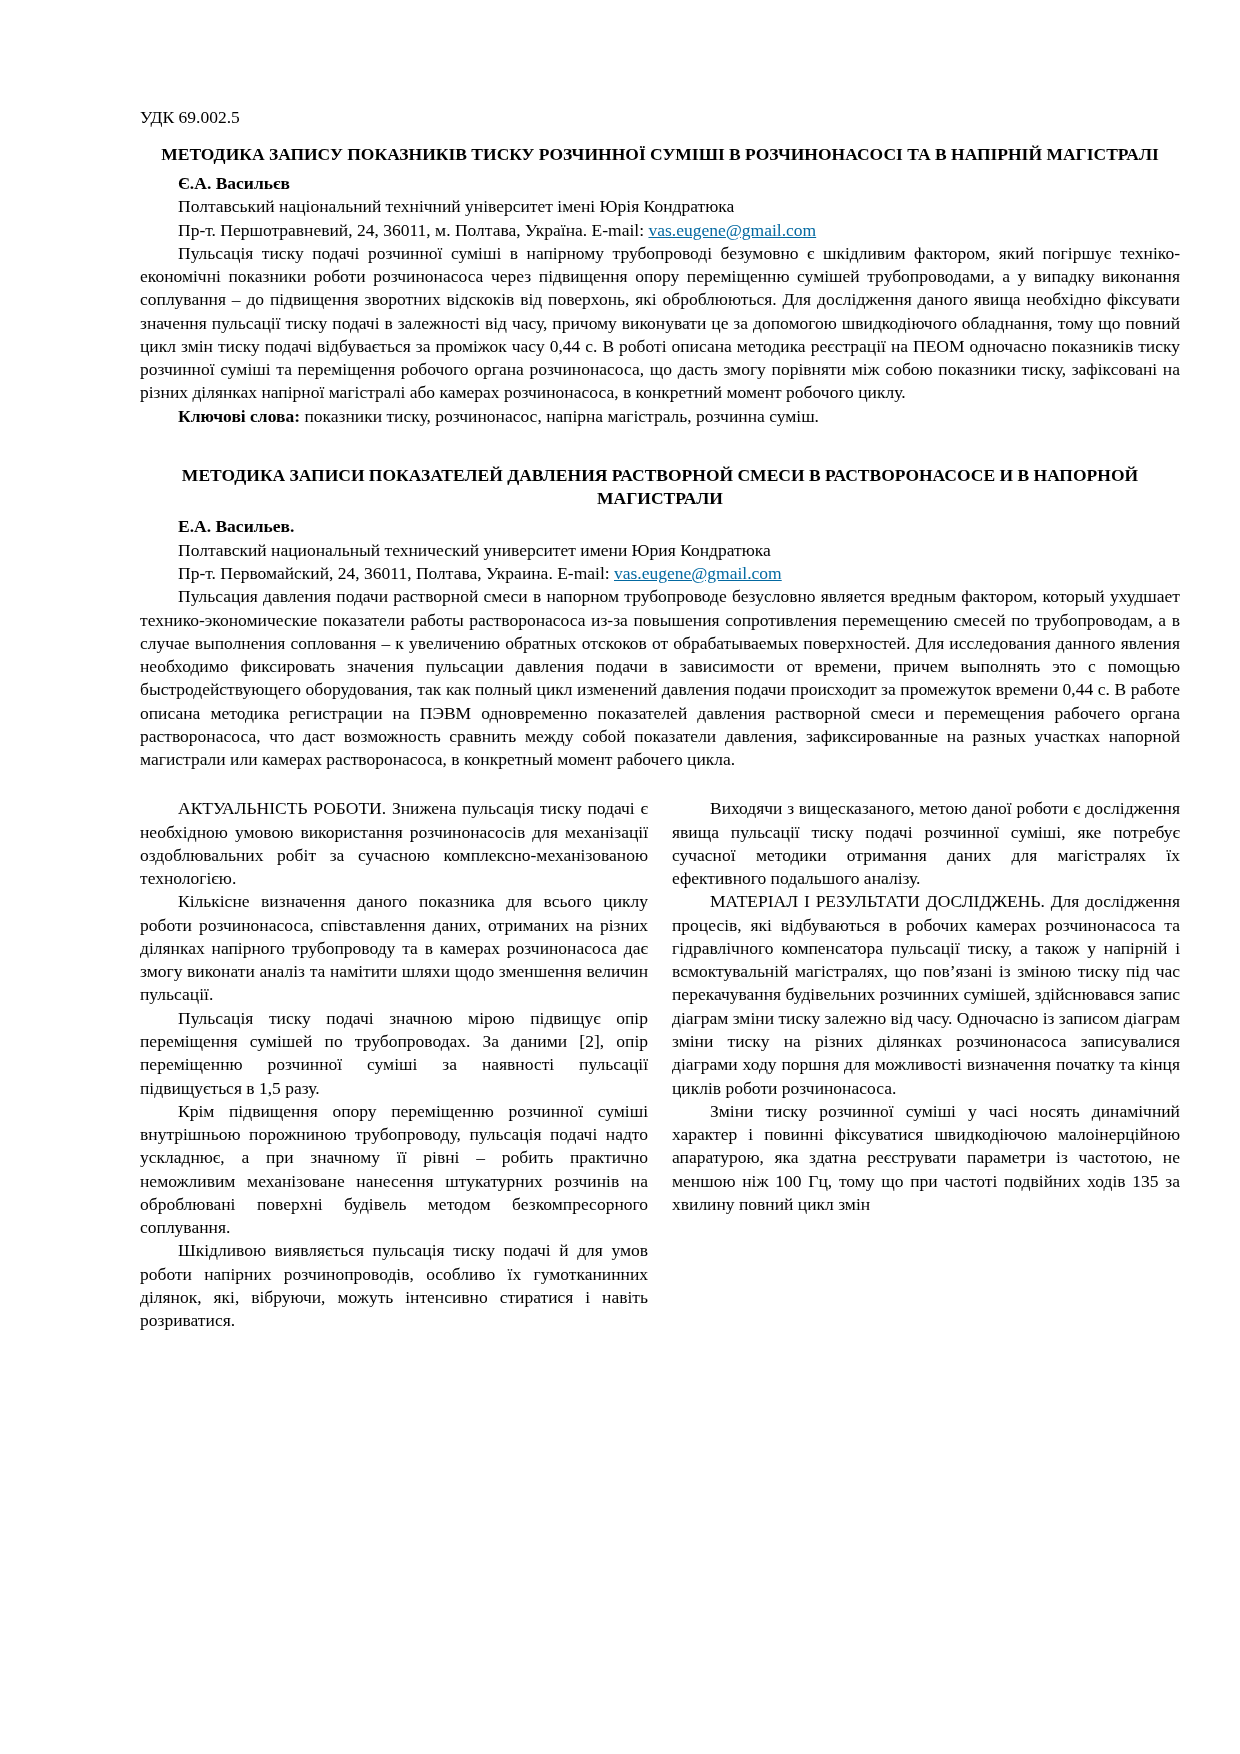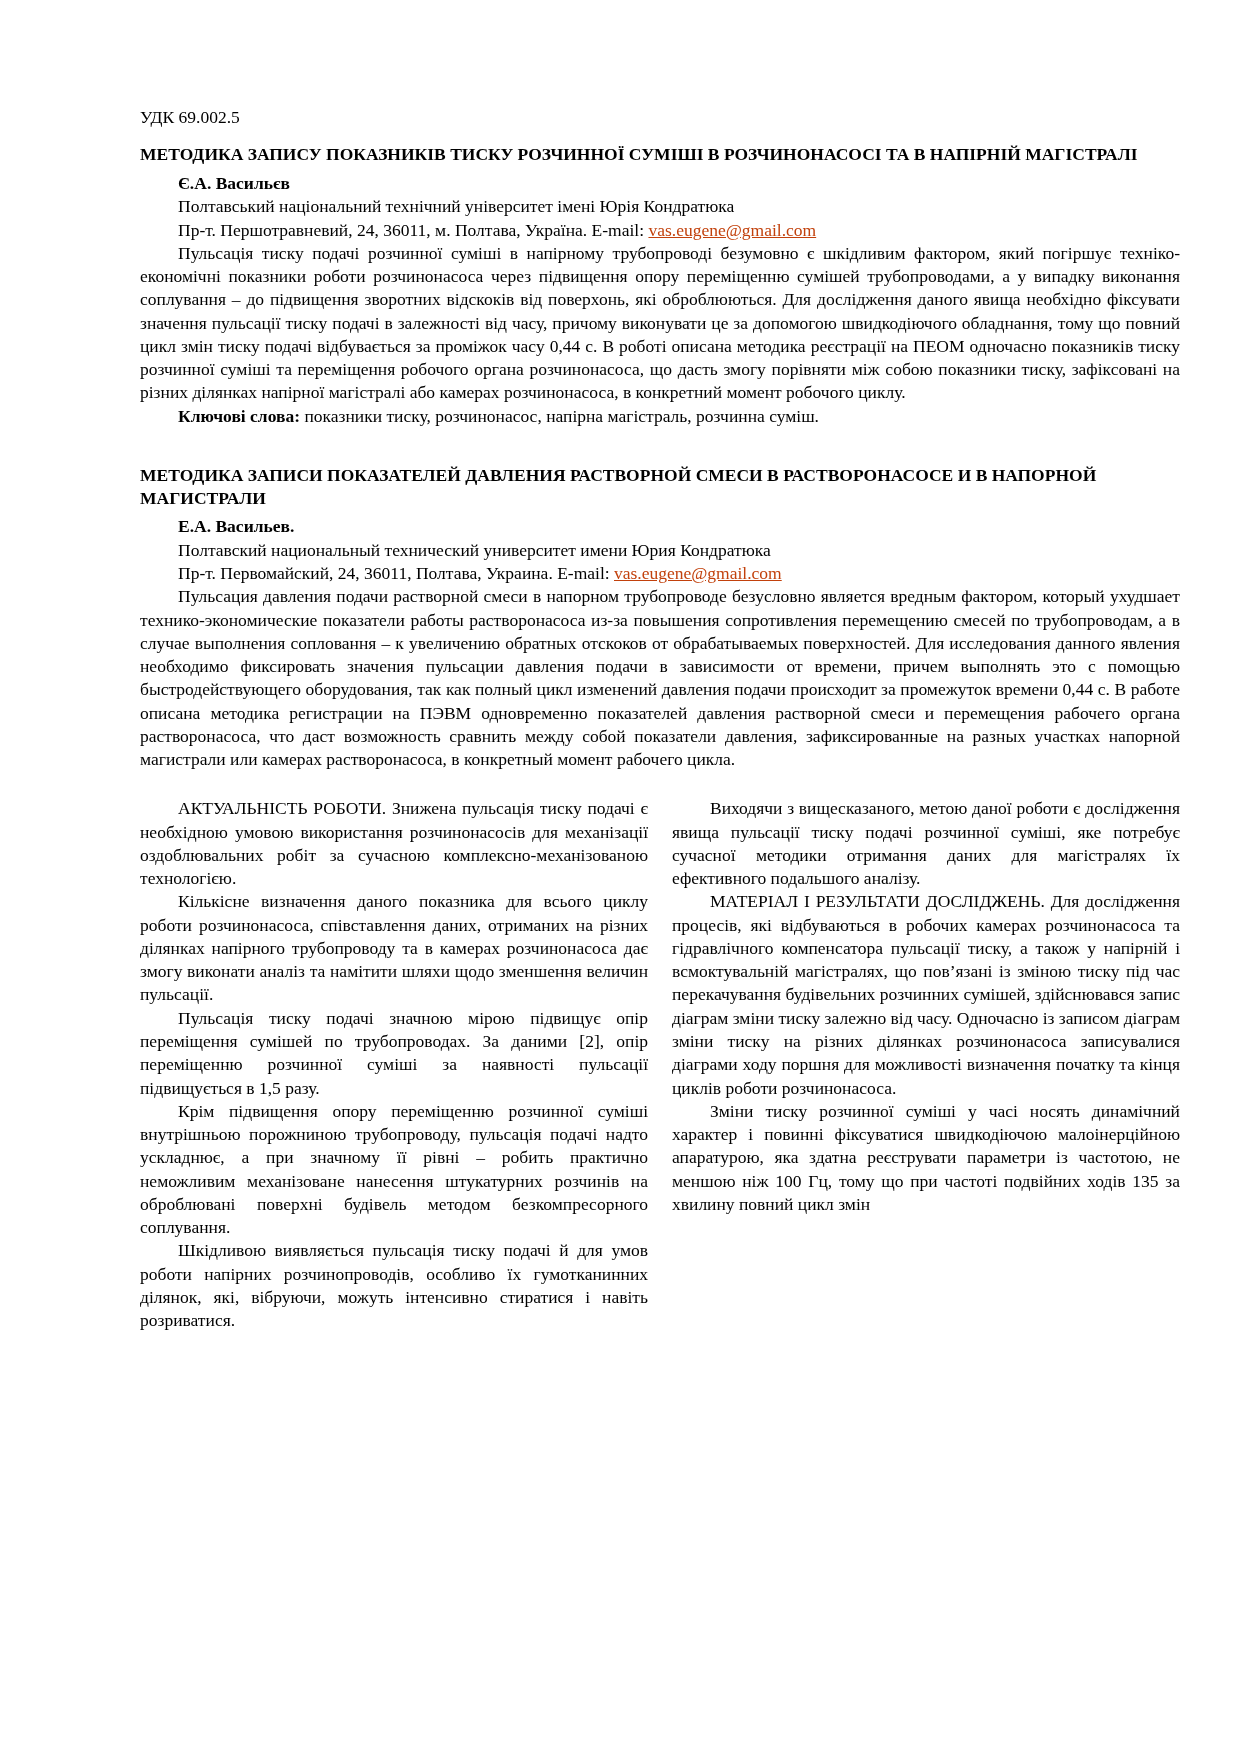--- a/index.html
+++ b/index.html
@@ -21,38 +21,39 @@
     overflow: hidden;
     margin-left: 20px;
   }
   .udc {
     margin: 0 0 14px 0;
   }
   h1.title {
     margin: 14px 0 6px 0;
     font-size: 17.5px;
     font-weight: bold;
+    text-align: center;
     line-height: 1.3;
   }
   .author {
     margin: 2px 0 0 0;
     font-weight: bold;
     text-indent: 38px;
   }
   .plainline {
     margin: 0;
     text-indent: 38px;
   }
   .para {
     margin: 0;
     text-indent: 38px;
     text-align: justify;
   }
   .email {
-    color: #c2410c;
+    color: #0369a1;
     text-decoration: underline;
     cursor: pointer;
   }
   .kw-label {
     font-weight: bold;
   }
   .section-gap {
     height: 22px;
   }
   .columns {

